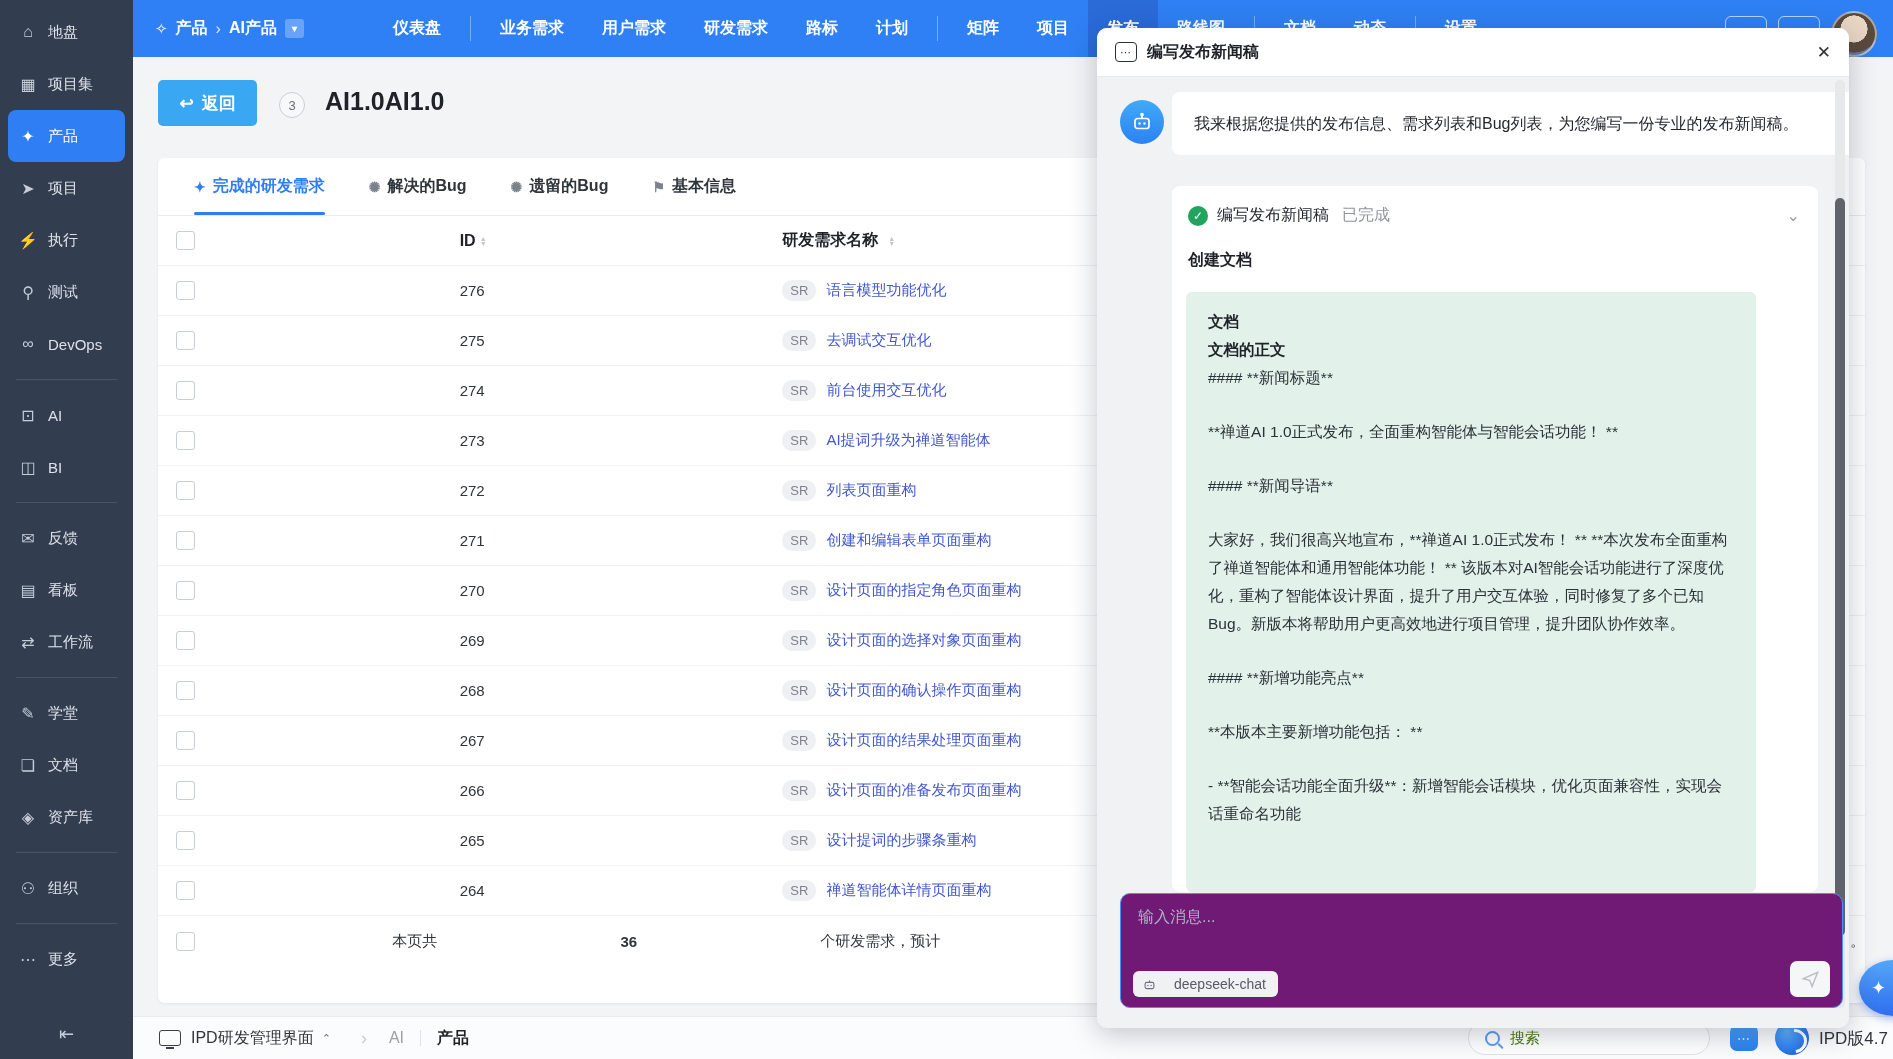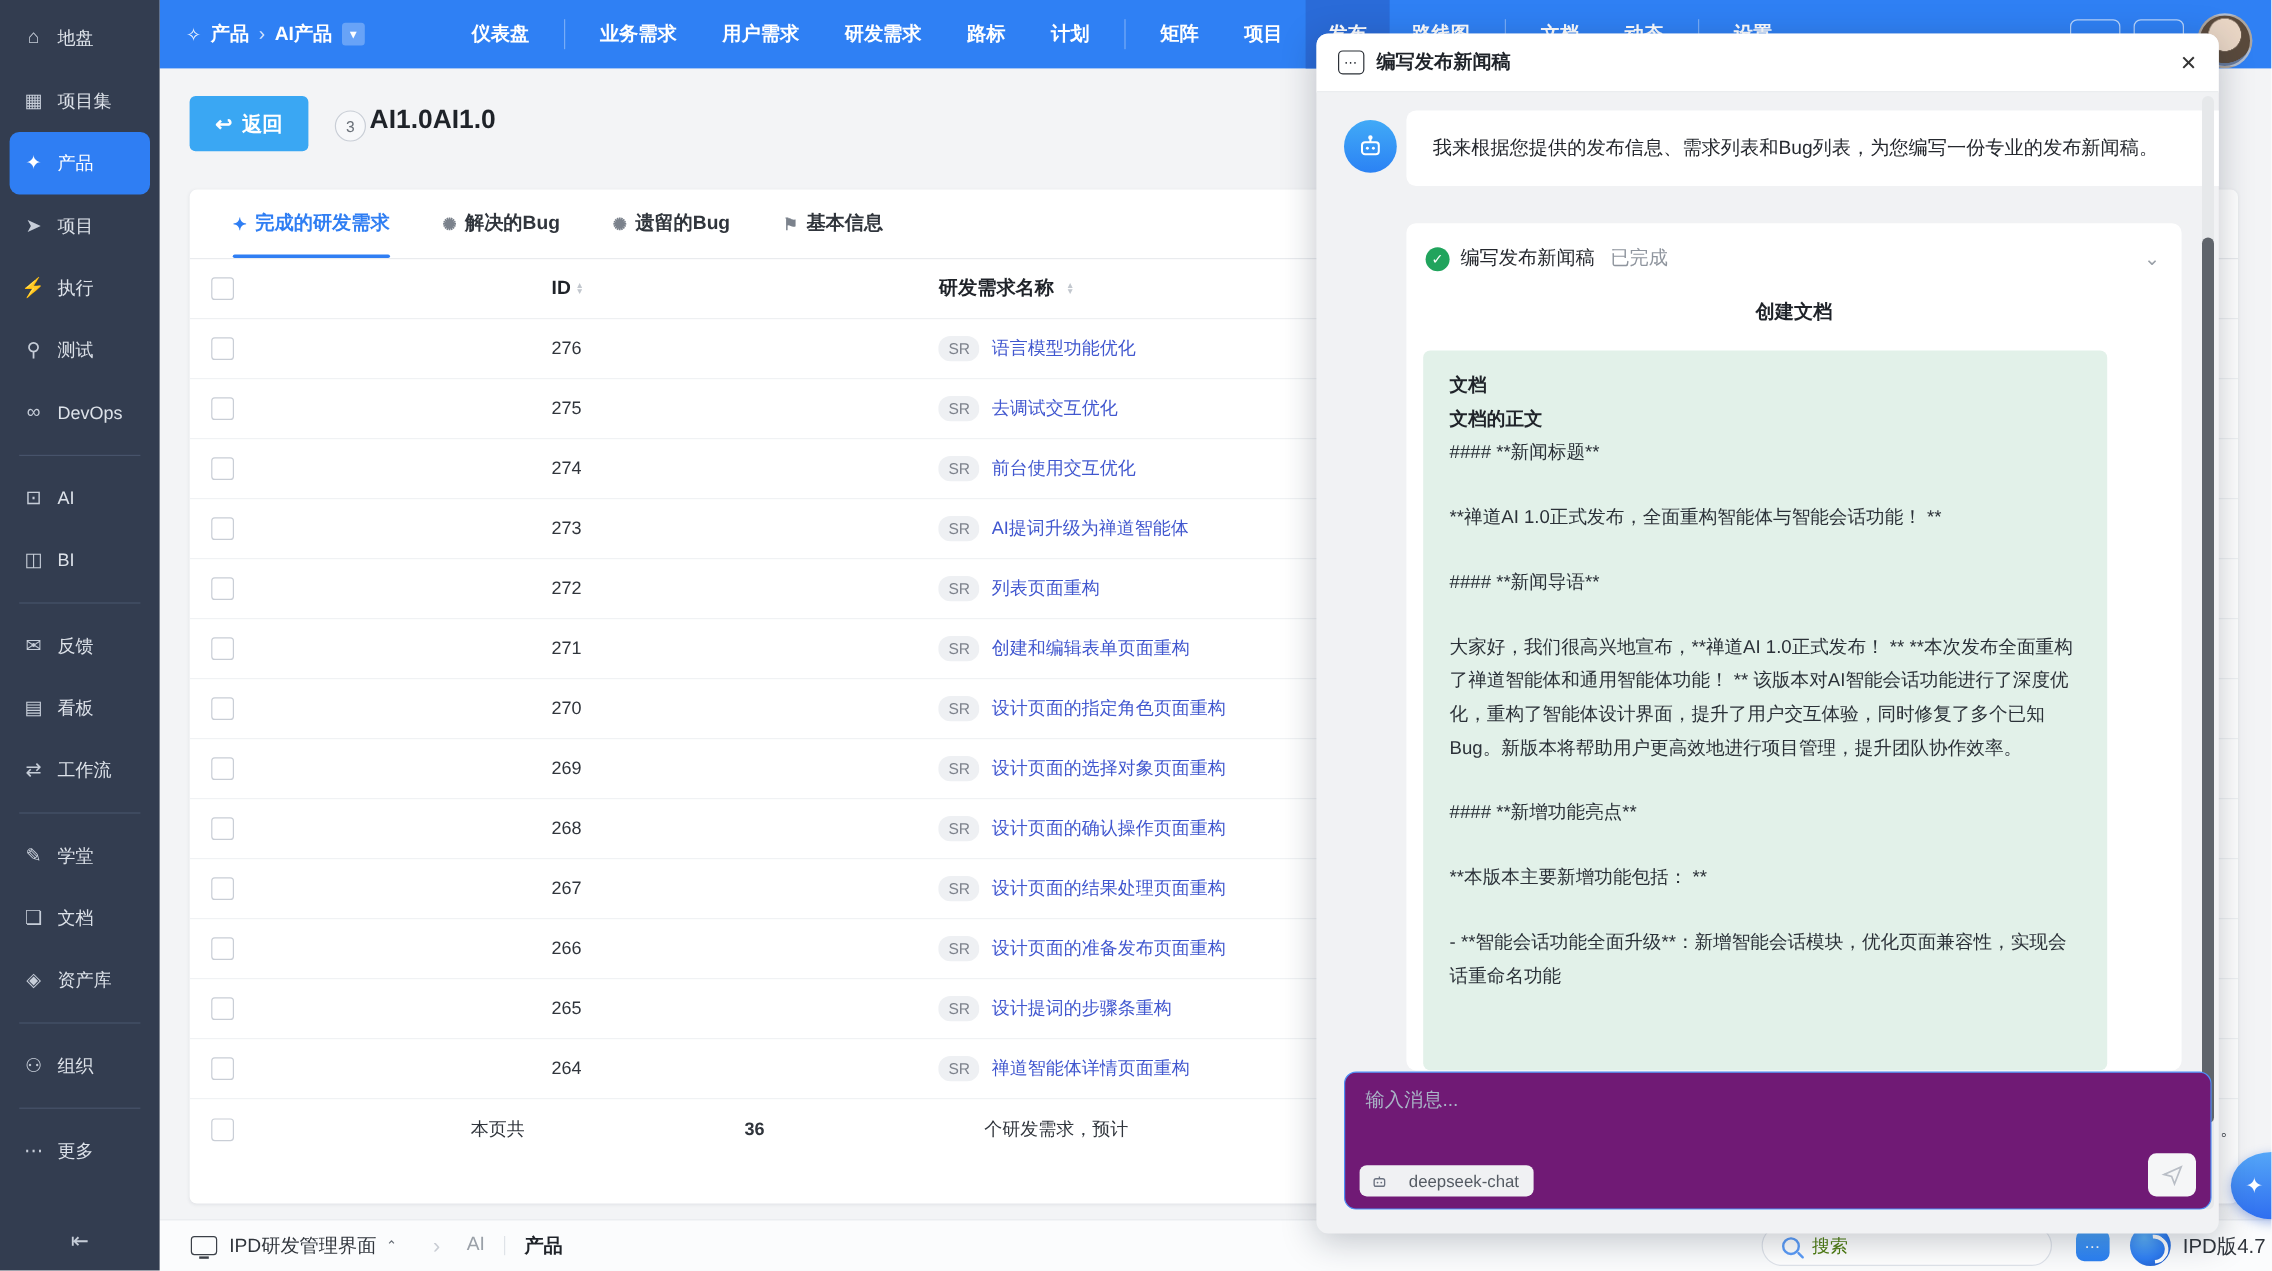--- a/index.html
+++ b/index.html
@@ -37,21 +37,21 @@
           border:2px solid rgba(255,255,255,.5);}
 
   
   .content{position:absolute;left:133px;top:57px;right:0;bottom:42px;background:#f3f4f6;overflow:hidden;}
   .backbtn{position:absolute;left:25px;top:23px;width:99px;height:46px;background:#3aa7f3;color:#fff;
            border-radius:5px;display:flex;align-items:center;justify-content:center;gap:8px;
            font-size:17px;font-weight:700;cursor:pointer;}
   .count-badge{position:absolute;left:146px;top:35px;width:24px;height:24px;border:1px solid #c9ced6;
                border-radius:50%;background:#f7f8fa;color:#6a7078;font-size:13px;
                display:flex;align-items:center;justify-content:center;}
-  .page-title{position:absolute;left:175px;top:30px;font-size:22px;font-weight:700;color:#1f2329;}
+  .page-title{position:absolute;left:192px;top:30px;font-size:25px;font-weight:700;color:#1f2329;}
   .card{position:absolute;left:25px;top:101px;width:1707px;height:845px;background:#fff;border-radius:6px;
         box-shadow:0 1px 3px rgba(30,40,60,.08);overflow:hidden;}
   .tabs{height:57px;display:flex;align-items:center;gap:44px;padding:0 36px;border-bottom:1px solid #e9ebee;}
   .tab{display:flex;align-items:center;gap:7px;font-size:16px;font-weight:700;color:#30353c;height:100%;
        cursor:pointer;position:relative;}
   .tab .tic{font-size:14px;color:#7b828c;}
   .tab.active{color:#2f7ef3;}
   .tab.active .tic{color:#2f7ef3;}
   .tab.active::after{content:"";position:absolute;left:0;right:0;bottom:0;height:3px;background:#2f7ef3;border-radius:2px;}
 
@@ -85,21 +85,21 @@
   .bot-avatar{position:absolute;left:23px;top:72px;width:44px;height:44px;border-radius:50%;
               background:linear-gradient(180deg,#41aaf7,#2b82f4);display:flex;align-items:center;justify-content:center;}
   .bubble1{position:absolute;left:75px;top:64px;width:718px;box-sizing:border-box;background:#fff;border-radius:8px;
            padding:17px 22px;font-size:16px;line-height:29px;color:#25282e;}
   .card2{position:absolute;left:75px;top:158px;width:646px;height:706px;background:#fff;border-radius:8px;overflow:hidden;}
   .status-row{display:flex;align-items:center;gap:9px;padding:19px 18px 0 16px;font-size:16px;color:#25282e;}
   .okdot{width:20px;height:20px;border-radius:50%;background:#21a45d;color:#fff;font-size:12px;
          display:flex;align-items:center;justify-content:center;}
   .status-done{color:#8f959e;margin-left:4px;}
   .status-chevron{margin-left:auto;color:#9aa0a8;font-size:16px;cursor:pointer;}
-  .doc-h{padding:24px 16px 0 16px;font-size:16px;font-weight:700;color:#1f2329;text-align:center;}
+  .doc-h{padding:24px 16px 0 16px;font-size:16px;font-weight:700;color:#1f2329;}
   .docbox{position:absolute;left:14px;top:106px;width:570px;bottom:0;background:#e2f1e9;border-radius:6px;
           box-sizing:border-box;padding:16px 22px;overflow:hidden;font-size:15.5px;line-height:28px;color:#2b3138;}
   .docbox .b{font-weight:700;color:#1f2329;}
   .docbox .gap{height:26px;}
   .scrolltrack{position:absolute;right:4px;top:52px;width:10px;bottom:20px;background:#e6e8ea;border-radius:5px;}
   .scrollthumb{position:absolute;right:4px;top:170px;width:10px;height:738px;background:#5f646b;border-radius:5px;cursor:pointer;}
   .chat-input{position:absolute;left:23px;top:865px;width:723px;height:115px;box-sizing:border-box;background:#701a75;
               border:1.6px solid #4d8ef7;border-radius:10px;z-index:5;}
   .chat-input .ph{position:absolute;left:17px;top:13px;font-size:16px;color:#a9b4c6;}
   .model-pill{position:absolute;left:12px;bottom:10px;background:#f0f1f3;border-radius:6px;padding:5px 12px 5px 9px;

